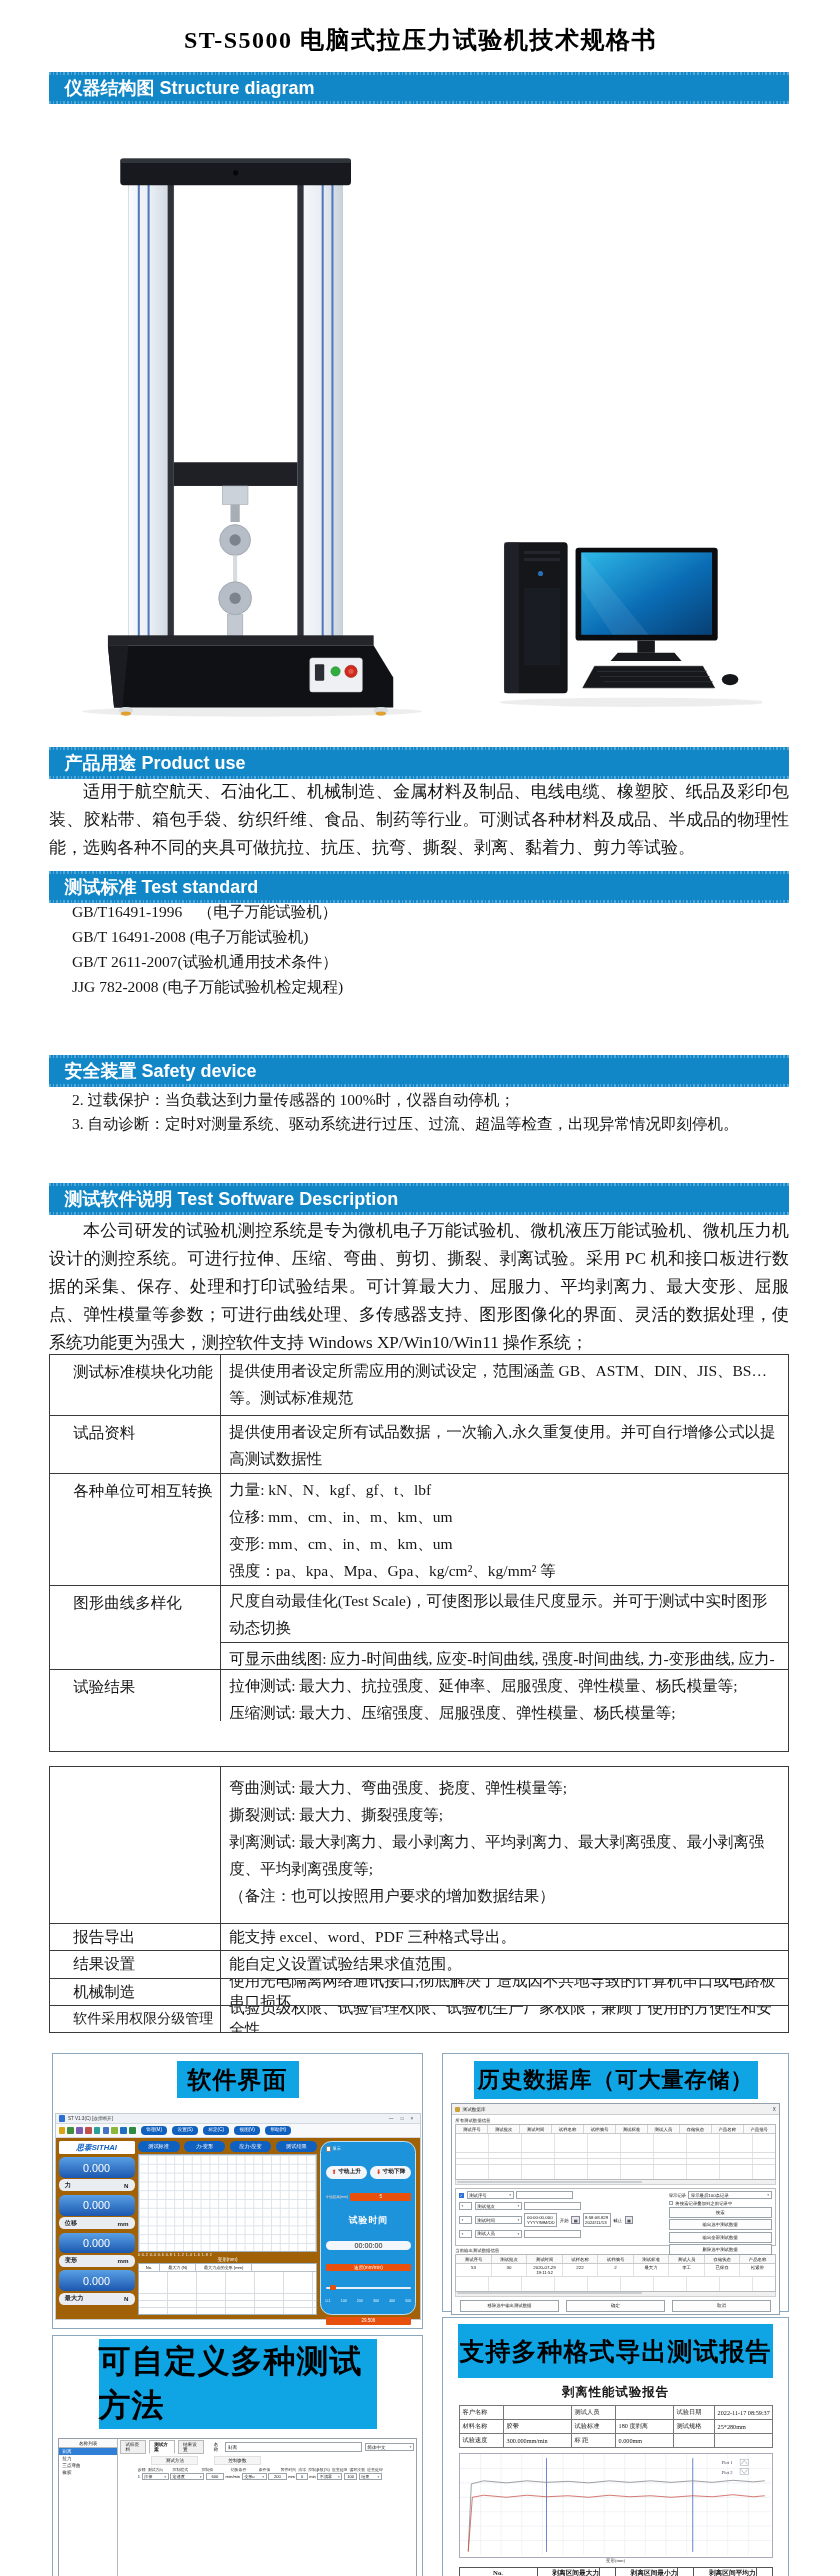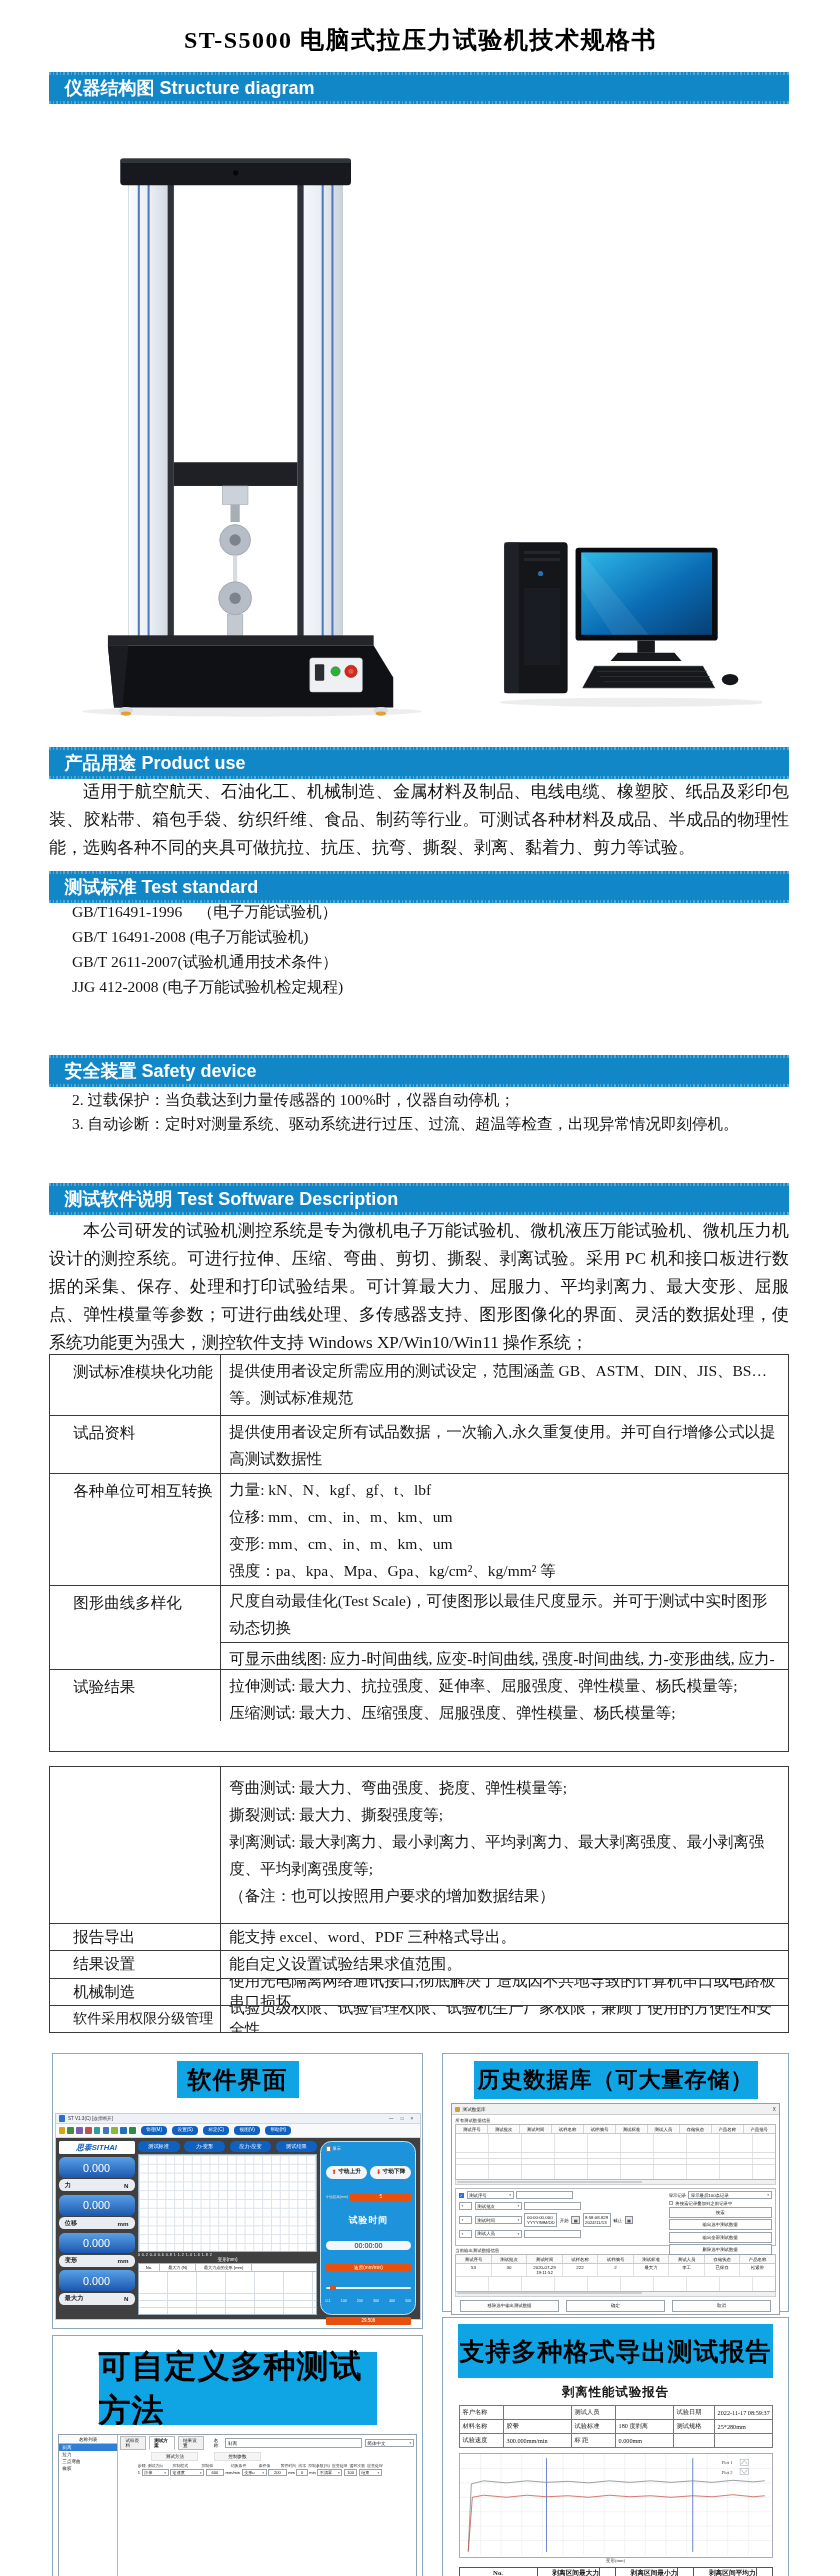--- a/index.html
+++ b/index.html
@@ -38,21 +38,21 @@
   
   .sw{margin:14.4px 1.5px 0;height:207px;border:0.5px solid #c6ccd3;font-family:"Liberation Sans","DejaVu Sans",sans-serif;
       display:flex;flex-direction:column;box-sizing:border-box;}
   .sw-tb{height:9.3px;background:#eef2f7;border-bottom:0.5px solid #d4d9df;display:flex;align-items:center;
          font-size:4.6px;color:#333;padding:0 3.1px;gap:2.6px;}
   .sw-tb .wb{margin-left:auto;letter-spacing:3.1px;color:#444;font-size:4.6px;display:flex;gap:4.1px;}
   .sw-toolbar{height:13.4px;background:#f7f9fb;border-bottom:0.5px solid #d4d9df;display:flex;align-items:center;
               padding:0 3.1px;gap:2.1px;}
   .tico{width:6.7px;height:6.7px;border-radius:1px;display:inline-block;}
   .mpill{height:8.8px;line-height:8.8px;padding:0 5.2px;border-radius:4.1px;background:#1060c0;color:#fff;font-size:4.6px;margin-left:3.1px;}
-  .sw-main{flex:1;background:#404040;display:flex;padding:3.1px;gap:3.1px;box-sizing:border-box;min-height:0;}
+  .sw-main{flex:1;background:#a16207;display:flex;padding:3.1px;gap:3.1px;box-sizing:border-box;min-height:0;}
   .sw-left{width:76px;display:flex;flex-direction:column;gap:3.6px;}
   .sw-logo{height:12.4px;background:#fff;border-radius:1.5px;display:flex;align-items:center;justify-content:center;
            font-size:7.7px;font-weight:bold;font-style:italic;color:#1060c0;}
   .sw-val{height:20.6px;border-radius:5.7px;background:linear-gradient(180deg,#59a0e6,#1b57ae);color:#fff;
           display:flex;align-items:center;justify-content:center;font-size:10.8px;}
   .sw-cap{height:12px;margin-top:1.5px;border-radius:5.2px;background:#e9edf2;color:#222;display:flex;
           align-items:center;justify-content:space-between;padding:0 6.2px;font-size:6.2px;font-weight:bold;}
   .sw-mid{flex:1;display:flex;flex-direction:column;min-width:0;}
   .sw-tabs{display:flex;gap:4.1px;margin-bottom:2.6px;}
   .sw-tabs .tab{flex:1;height:10.3px;border-radius:5.2px;background:#1060c0;color:#fff;font-size:5.2px;
@@ -237,21 +237,21 @@
   </svg>
 
   <div class="bar" style="top:747px">产品用途  Product use</div>
   <div class="para" style="top:778px">适用于航空航天、石油化工、机械制造、金属材料及制品、电线电缆、橡塑胶、纸品及彩印包装、胶粘带、箱包手袋、纺织纤维、食品、制药等行业。可测试各种材料及成品、半成品的物理性能，选购各种不同的夹具可做抗拉、抗压、抗弯、撕裂、剥离、黏着力、剪力等试验。</div>
 
   <div class="bar" style="top:871px">测试标准  Test standard</div>
   <div class="plist" style="top:899px">
     <div>GB/T16491-1996　（电子万能试验机）</div>
     <div>GB/T 16491-2008 (电子万能试验机)</div>
     <div>GB/T 2611-2007(试验机通用技术条件）</div>
-    <div>JJG 412-2008 (电子万能试验机检定规程)</div>
+    <div>JJG 782-2008 (电子万能试验机检定规程)</div>
   </div>
 
   <div class="bar" style="top:1055px">安全装置 Safety device</div>
   <div class="plist slist" style="top:1088px">
     <div>2. 过载保护：当负载达到力量传感器的 100%时，仪器自动停机；</div>
     <div>3. 自动诊断：定时对测量系统、驱动系统进行过压、过流、超温等检查，出现异常情况即刻停机。</div>
   </div>
 
   <div class="bar" style="top:1183px">测试软件说明   Test Software Description</div>
   <div class="para" style="top:1217px">本公司研发的试验机测控系统是专为微机电子万能试验机、微机液压万能试验机、微机压力机设计的测控系统。可进行拉伸、压缩、弯曲、剪切、撕裂、剥离试验。采用 PC 机和接口板进行数据的采集、保存、处理和打印试验结果。可计算最大力、屈服力、平均剥离力、最大变形、屈服点、弹性模量等参数；可进行曲线处理、多传感器支持、图形图像化的界面、灵活的数据处理，使系统功能更为强大，测控软件支持 Windows XP/Win10/Win11 操作系统；</div>
@@ -597,21 +597,21 @@
         <div class="dbot">
           <div class="btn">移除选中输出测试数据</div>
           <div class="btn">确定</div>
           <div class="btn">取消</div>
         </div>
       </div>
     </div>
   </div>
 
   <div class="gbox" style="left:52px;top:2335px;width:371px;height:314px">
-    <div class="gbanner" style="width:278px;height:73px;margin:16px auto 0;font-size:32px">可自定义多种测试方法</div>
+    <div class="gbanner" style="width:278px;height:90px;margin:3px auto 0;font-size:32px">可自定义多种测试方法</div>
     <div class="ed">
       <div class="ed-l">
         <div class="ed-lh">名称列表</div>
         <div class="ed-li on">剥离</div>
         <div class="ed-li">拉力</div>
         <div class="ed-li">三点弯曲</div>
         <div class="ed-li">橡胶</div>
         <div style="flex:1"></div>
 
       </div>

